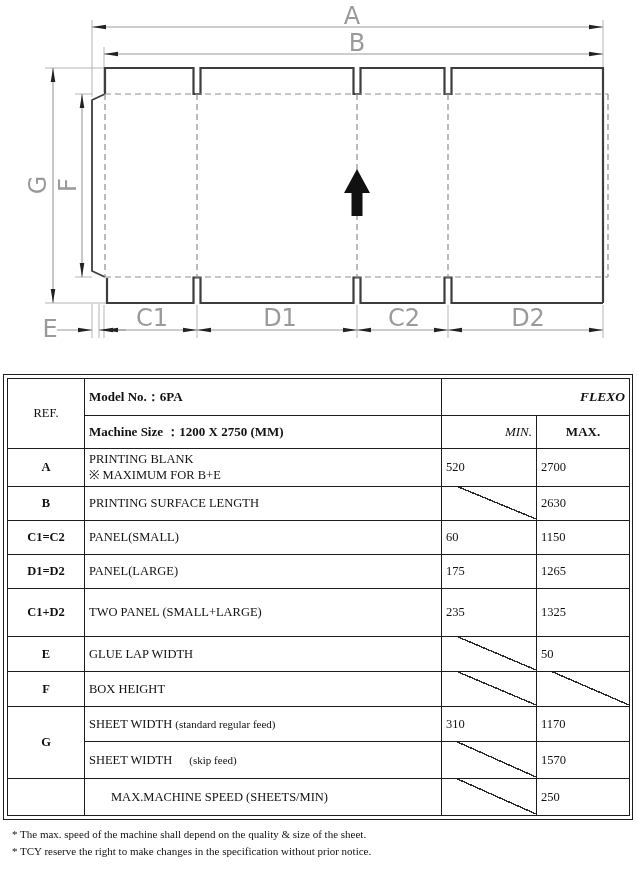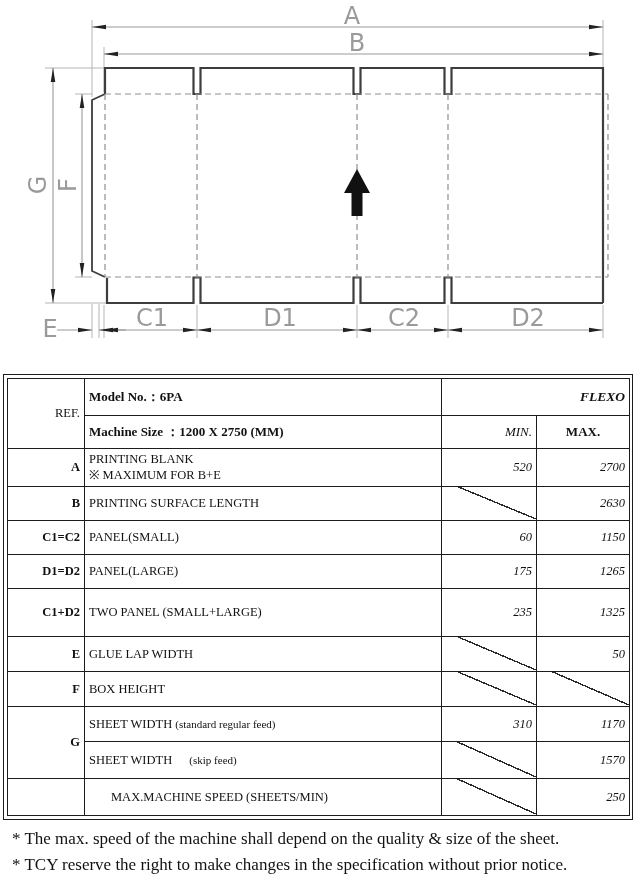--- a/index.html
+++ b/index.html
@@ -17,39 +17,39 @@
     border:1px solid #1c1c1c;padding:3px;background:#fff;
   }
   table.spec{
     border-collapse:collapse;width:622px;table-layout:fixed;
     font-size:12.5px;color:#111;
   }
   table.spec td{
     border:1.4px solid #1c1c1c;padding:0 4px;vertical-align:middle;
     overflow:hidden;position:relative;
   }
-  td.ref{text-align:right;font-weight:bold;padding:0;}
+  td.ref{text-align:center;font-weight:bold;padding:0;}
   td.desc{text-align:left;padding-left:5px;}
-  td.val{text-align:right;padding:0;font-style:italic;}
+  td.val{text-align:left;padding:0;}
   td.hdr-bold{font-weight:bold;font-size:13px;}
   td.brand{text-align:right;font-weight:bold;font-style:italic;font-size:13.5px;}
   td.minh{text-align:right;font-weight:normal;font-style:italic;font-size:13px;}
   td.maxh{text-align:center;font-weight:bold;font-size:13px;}
   .small-note{font-size:11px;}
   .gap{display:inline-block;width:14px;}
   td.slash{overflow:visible;}
   td.slash .slash-line{
     position:absolute;left:2px;right:0px;top:-6px;bottom:1px;pointer-events:none;
     background:linear-gradient(to top right,
       transparent calc(50% - 0.7px),#2a2a2a calc(50% - 0.7px),
       #2a2a2a calc(50% + 0.7px),transparent calc(50% + 0.7px));
   }
   .two-line{line-height:1.25;}
   
-  .footnotes{position:absolute;left:12px;top:826px;font-size:17px;color:#111;line-height:1.55;}
+  .footnotes{position:absolute;left:12px;top:826px;font-size:11px;color:#111;line-height:1.55;}
 </style>
 </head>
 <body>
 
 <svg id="blank-drawing" width="638" height="372" viewBox="0 0 638 372">
 
   <g stroke="#b5b5b5" stroke-width="1">
     <path d="M92,20 V97"></path>
       <path d="M603,20 V67"></path>
     <path d="M104,47 V92"></path>

